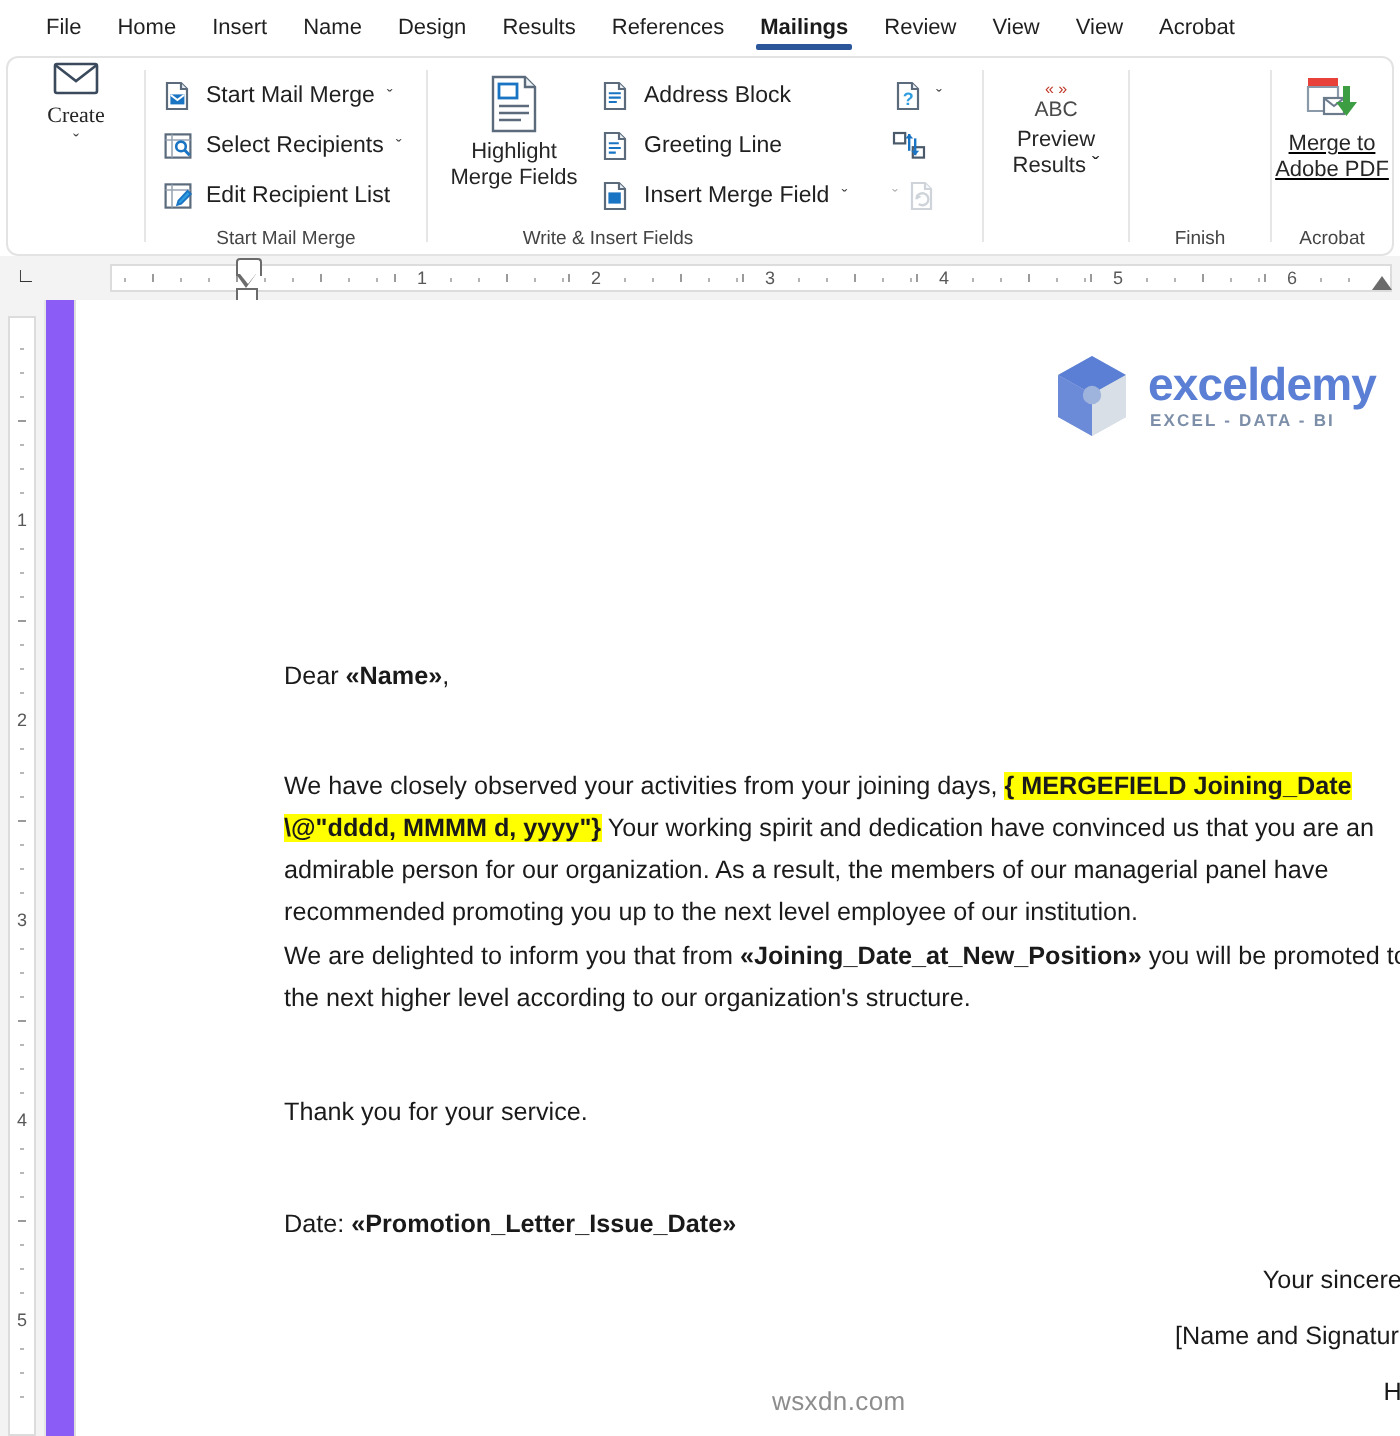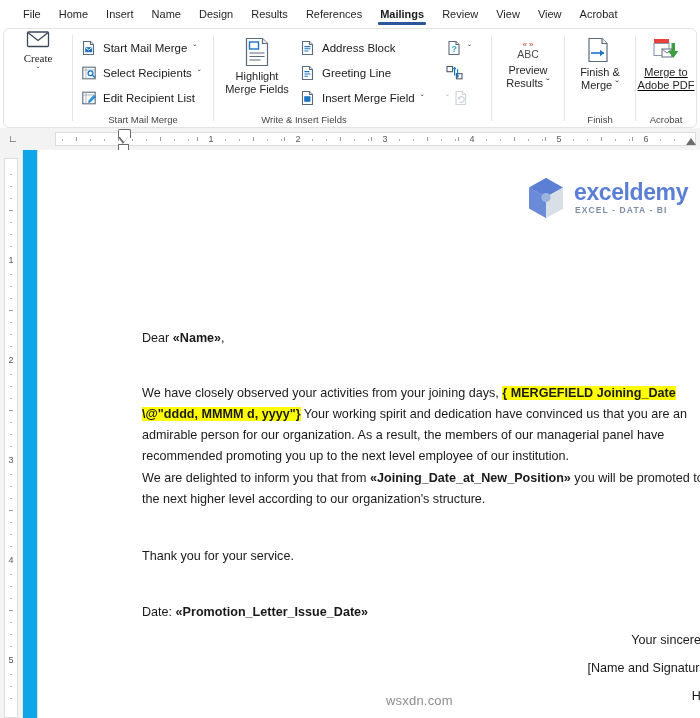--- a/index.html
+++ b/index.html
@@ -130,21 +130,21 @@
     position: absolute; left: 5px; font-size: 9px; color: #585858; width: 12px;
     text-align: center; line-height: 10px;
     transform: translateY(-50%);
   }
   .vr-tick { position: absolute; left: 9px; width: 4px; height: 1px; background: #9a9a9a; }
   .vr-dot  { position: absolute; left: 10px; width: 2px; height: 1px; background: #b8b8b8; }
 
   
   .canvas {
     position: absolute; top: 150px; left: 23px; right: 0; bottom: 0;
-    background: #0ea5e9;
+    background: #8b5cf6;
   }
   .page {
     position: absolute; top: 0; left: 14px; width: 663px; bottom: 0;
     background: #ffffff;
     border-left: 1px solid #dedede;
     box-shadow: 0 0 0 0 transparent;
   }
 
   .logo {
     position: absolute; left: 487px; top: 26px; display: flex; align-items: center;
@@ -343,32 +343,20 @@
             <text x="16" y="21" text-anchor="middle" font-family="Liberation Sans, sans-serif" font-size="10.5" fill="#4a4a4a">ABC</text>
           </svg>
         </span>
         <span class="lbl">Preview</span>
         <span class="lbl" style="margin-top:0;"><span>Results</span> <span>ˇ</span></span>
       </div>
     </div>
     <div class="sep" style="left:560px;"></div>
 
     <div class="grp" style="left:561px;width:70px;">
-      <div class="bigbtn" style="left:4px;top:8px;width:62px;">
-        <span class="ico">
-          <svg width="30" height="26" viewBox="0 0 30 26">
-            <path d="M4 1.5 h13 l5 5 v18 h-18 z" fill="#fff" stroke="#5b6b7c" stroke-width="1.2"></path>
-            <path d="M17 1.5 v5 h5" fill="#eef3f8" stroke="#5b6b7c" stroke-width="1.2"></path>
-            <path d="M6 16 h13" stroke="#1a74c4" stroke-width="1.6"></path>
-            <path d="M19 16 l-4 -3.2 v6.4 z" fill="#1a74c4"></path>
-          </svg>
-        </span>
-        <span class="lbl">Finish &amp;</span>
-        <span class="lbl" style="margin-top:0;"><span>Merge</span> <span>ˇ</span></span>
-      </div>
       <div class="grp-label">Finish</div>
     </div>
     <div class="sep" style="left:631px;"></div>
 
     <div class="grp" style="left:632px;width:60px;">
       <div class="bigbtn" style="left:-2px;top:8px;width:64px;text-decoration:underline;">
         <span class="ico">
           <svg width="30" height="26" viewBox="0 0 30 26">
             <rect x="3" y="2" width="15" height="4.5" fill="#e8413a"></rect>
             <path d="M3 6.5 h15 v12 h-15 z" fill="#fff" stroke="#8b9aa8" stroke-width="1.1"></path>

